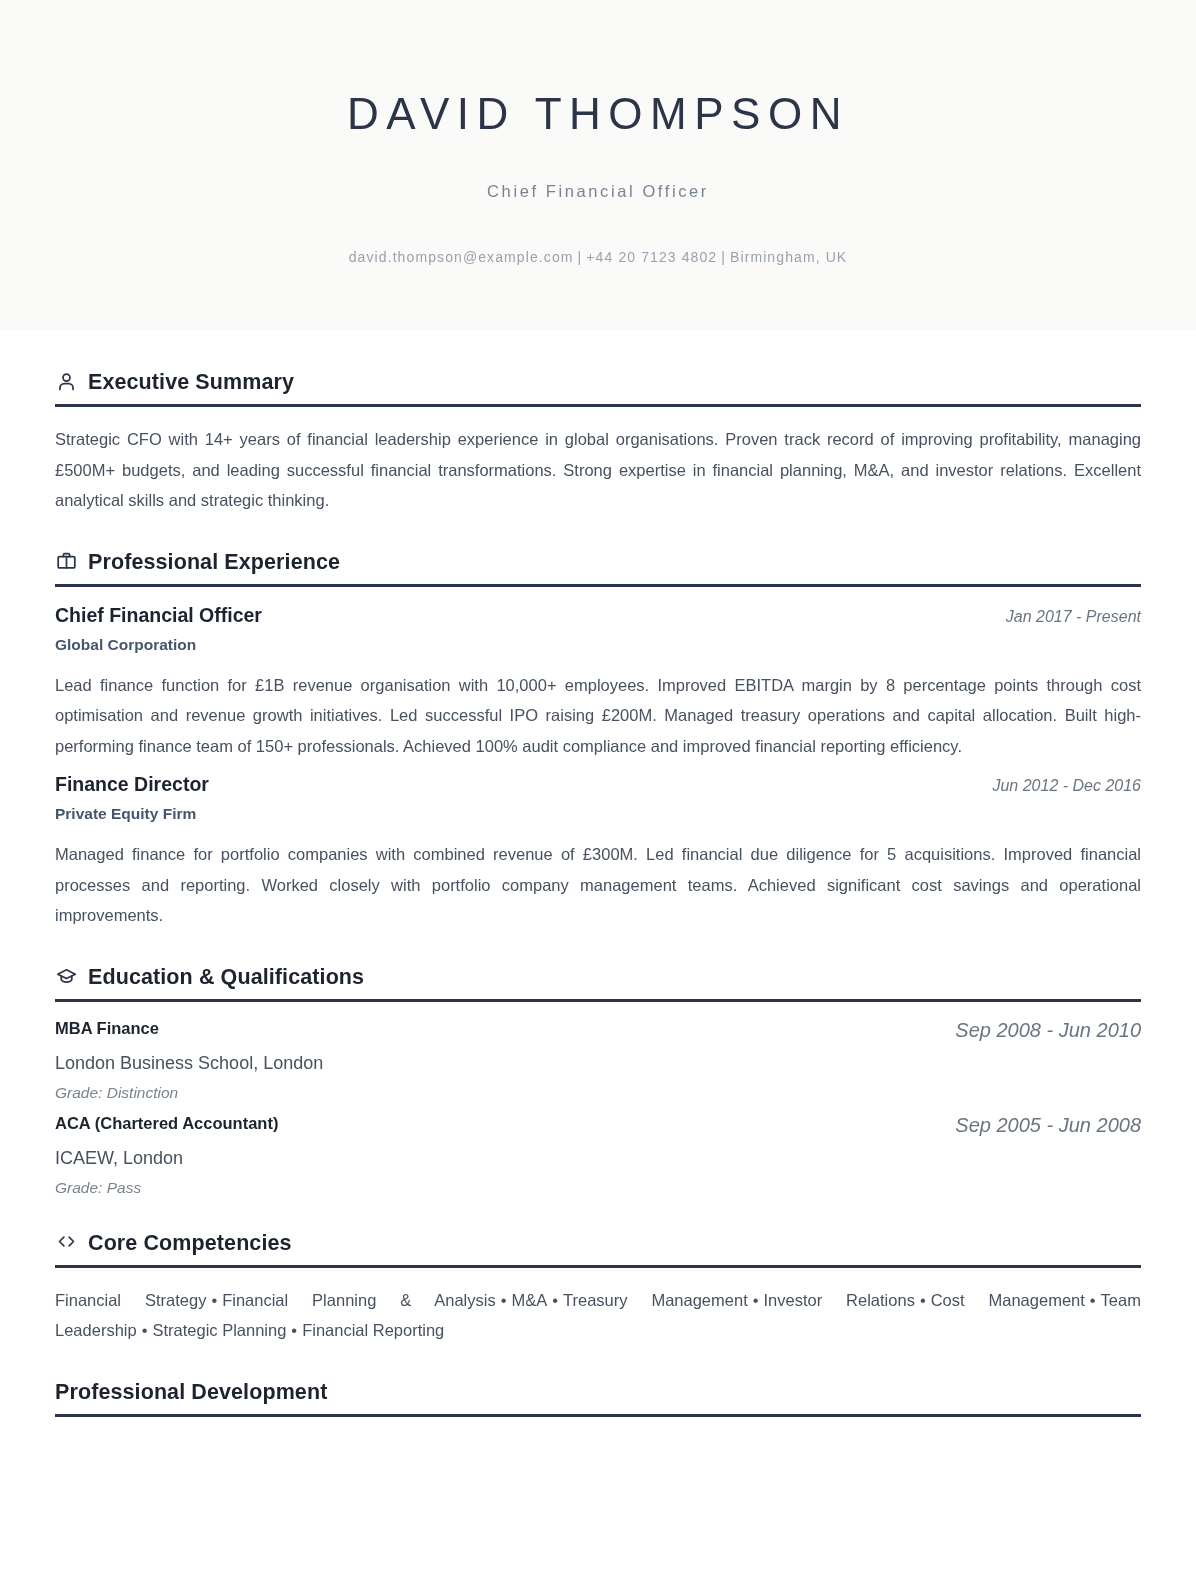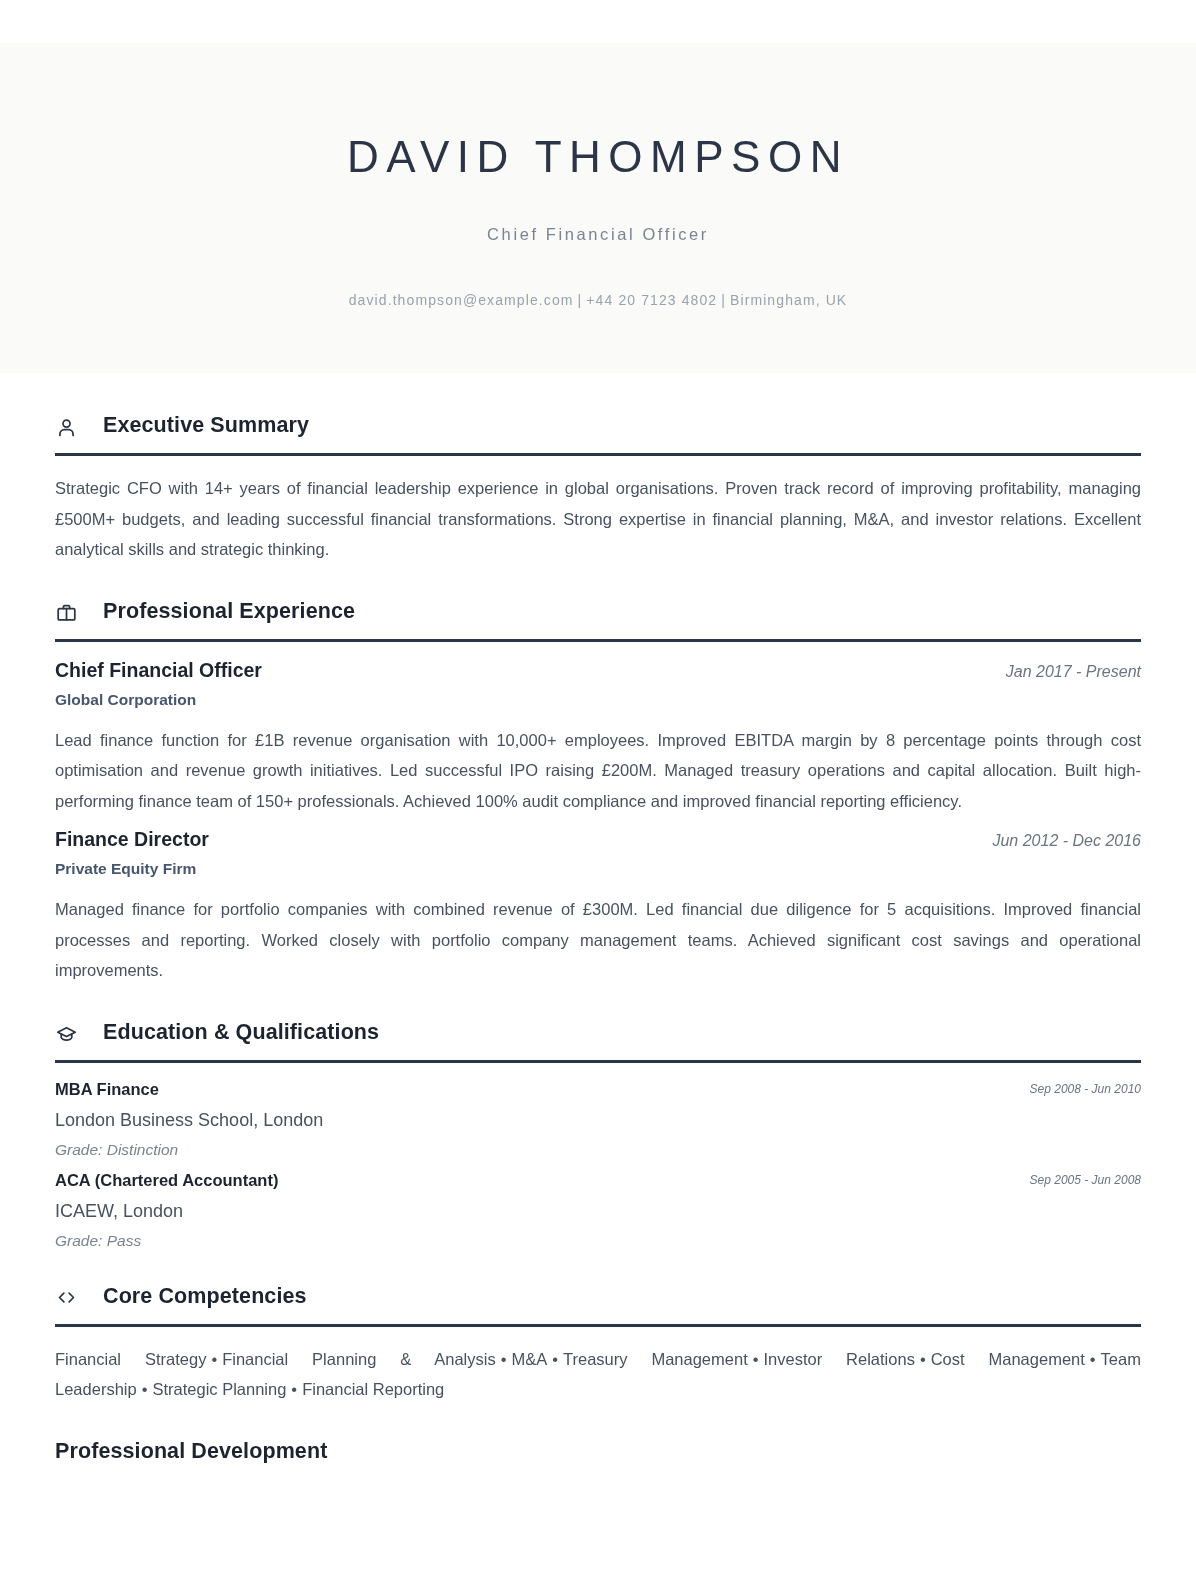--- a/index.html
+++ b/index.html
@@ -16,21 +16,20 @@
     color: #2f3a4a;
     -webkit-font-smoothing: antialiased;
   }
 
   .page {
     position: relative;
     width: 1196px;
     height: 1426px;
     background: #ffffff;
     overflow: hidden;
-    margin-top: 43px;
   }
 
   
   .resume-header {
     background: #fafaf8;
     padding: 78px 60px 0 60px;
     height: 330px;
     text-align: center;
   }
 
@@ -63,23 +62,23 @@
   
   .resume-body {
     padding: 0 55px;
   }
 
   .section { margin-top: 34px; }
   .section.first { margin-top: 40px; }
 
   .section-head {
     display: flex;
-    align-items: flex-end;
-    gap: 26px;
-    padding-bottom: 15px;
+    align-items: flex-start;
+    gap: 11px;
+    padding-bottom: 9px;
   }
 
   .section-icon {
     width: 22px;
     height: 22px;
     display: flex;
     align-items: center;
     justify-content: center;
     color: #2c3547;
     flex: 0 0 auto;
@@ -151,31 +150,31 @@
 
   .entry + .entry { margin-top: 12px; }
 
   
   .edu-entry { margin-bottom: 0; }
   .edu-entry + .edu-entry { margin-top: 12px; }
 
   .edu-top {
     display: flex;
     justify-content: space-between;
-    align-items: center;
+    align-items: flex-start;
   }
 
   .edu-degree {
     font-size: 16.5px;
     font-weight: bold;
     color: #1d2430;
   }
 
   .edu-date {
-    font-size: 12px;
+    font-size: 20px;
     font-style: italic;
     color: #6b7481;
     white-space: nowrap;
   }
 
   .edu-school {
     font-size: 18px;
     color: #48515f;
     margin-top: 11px;
   }

